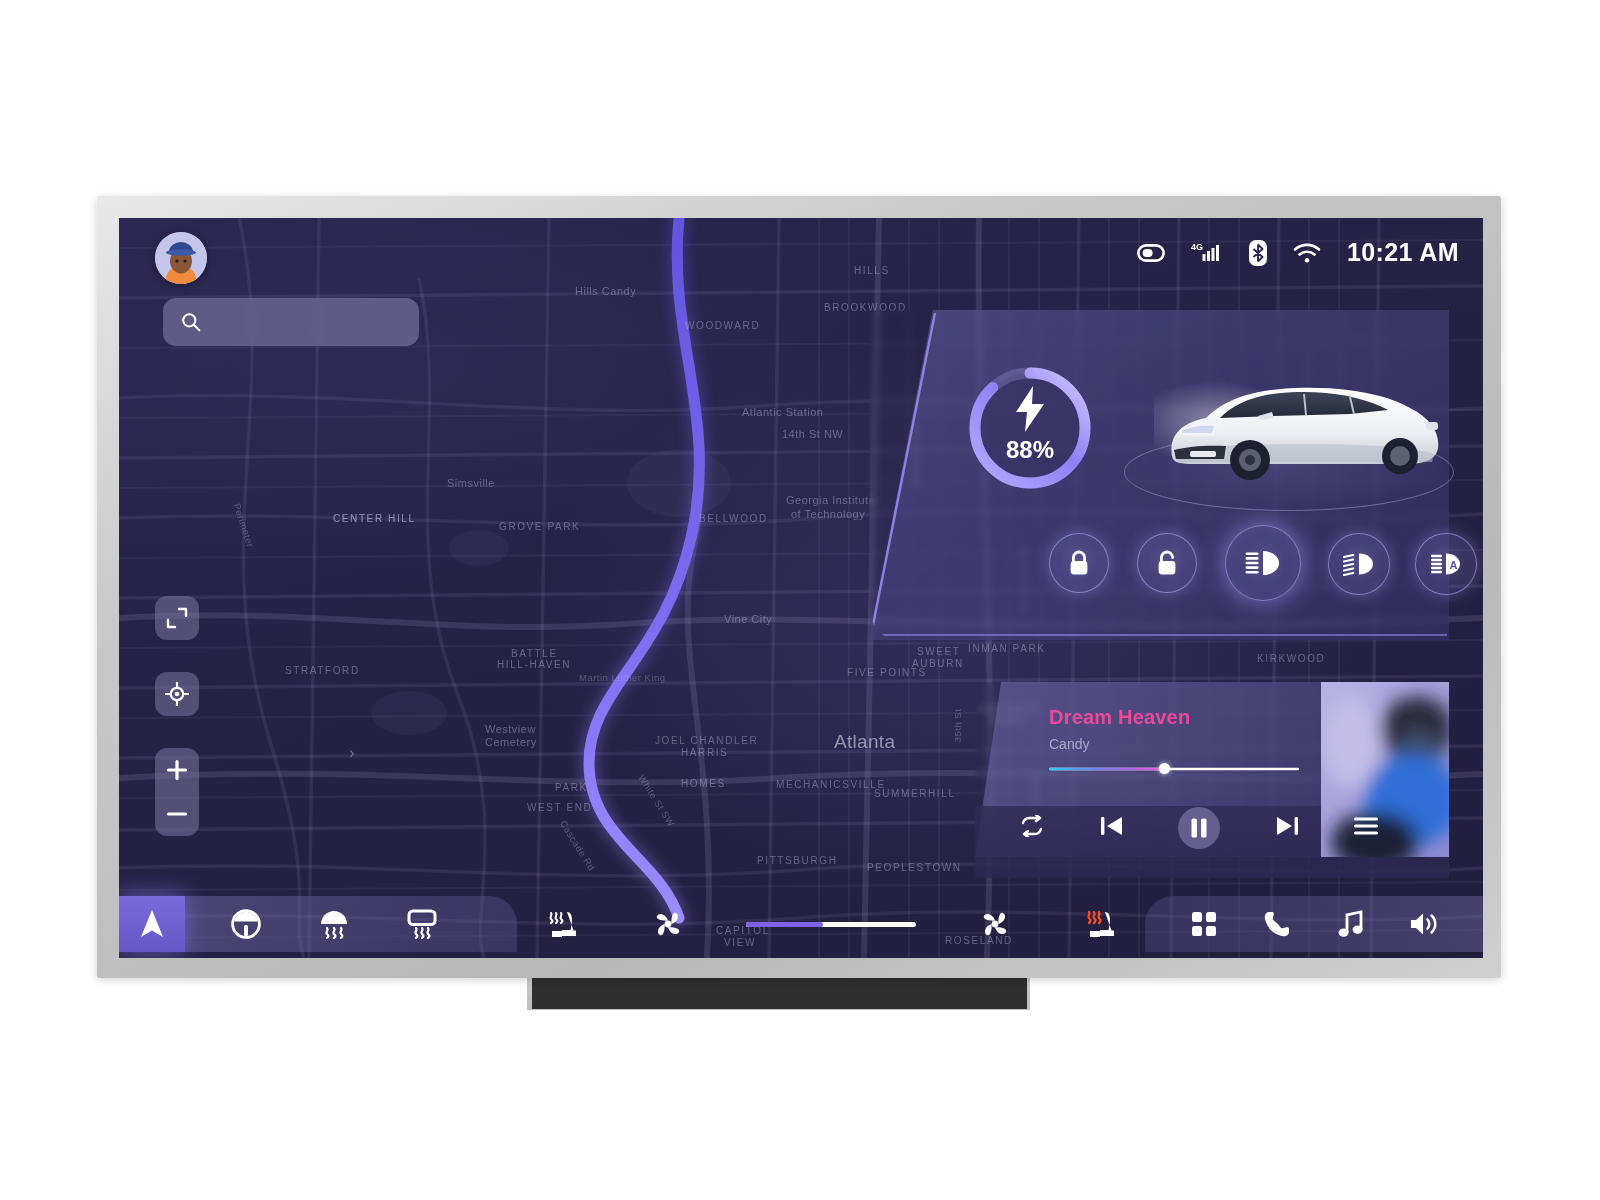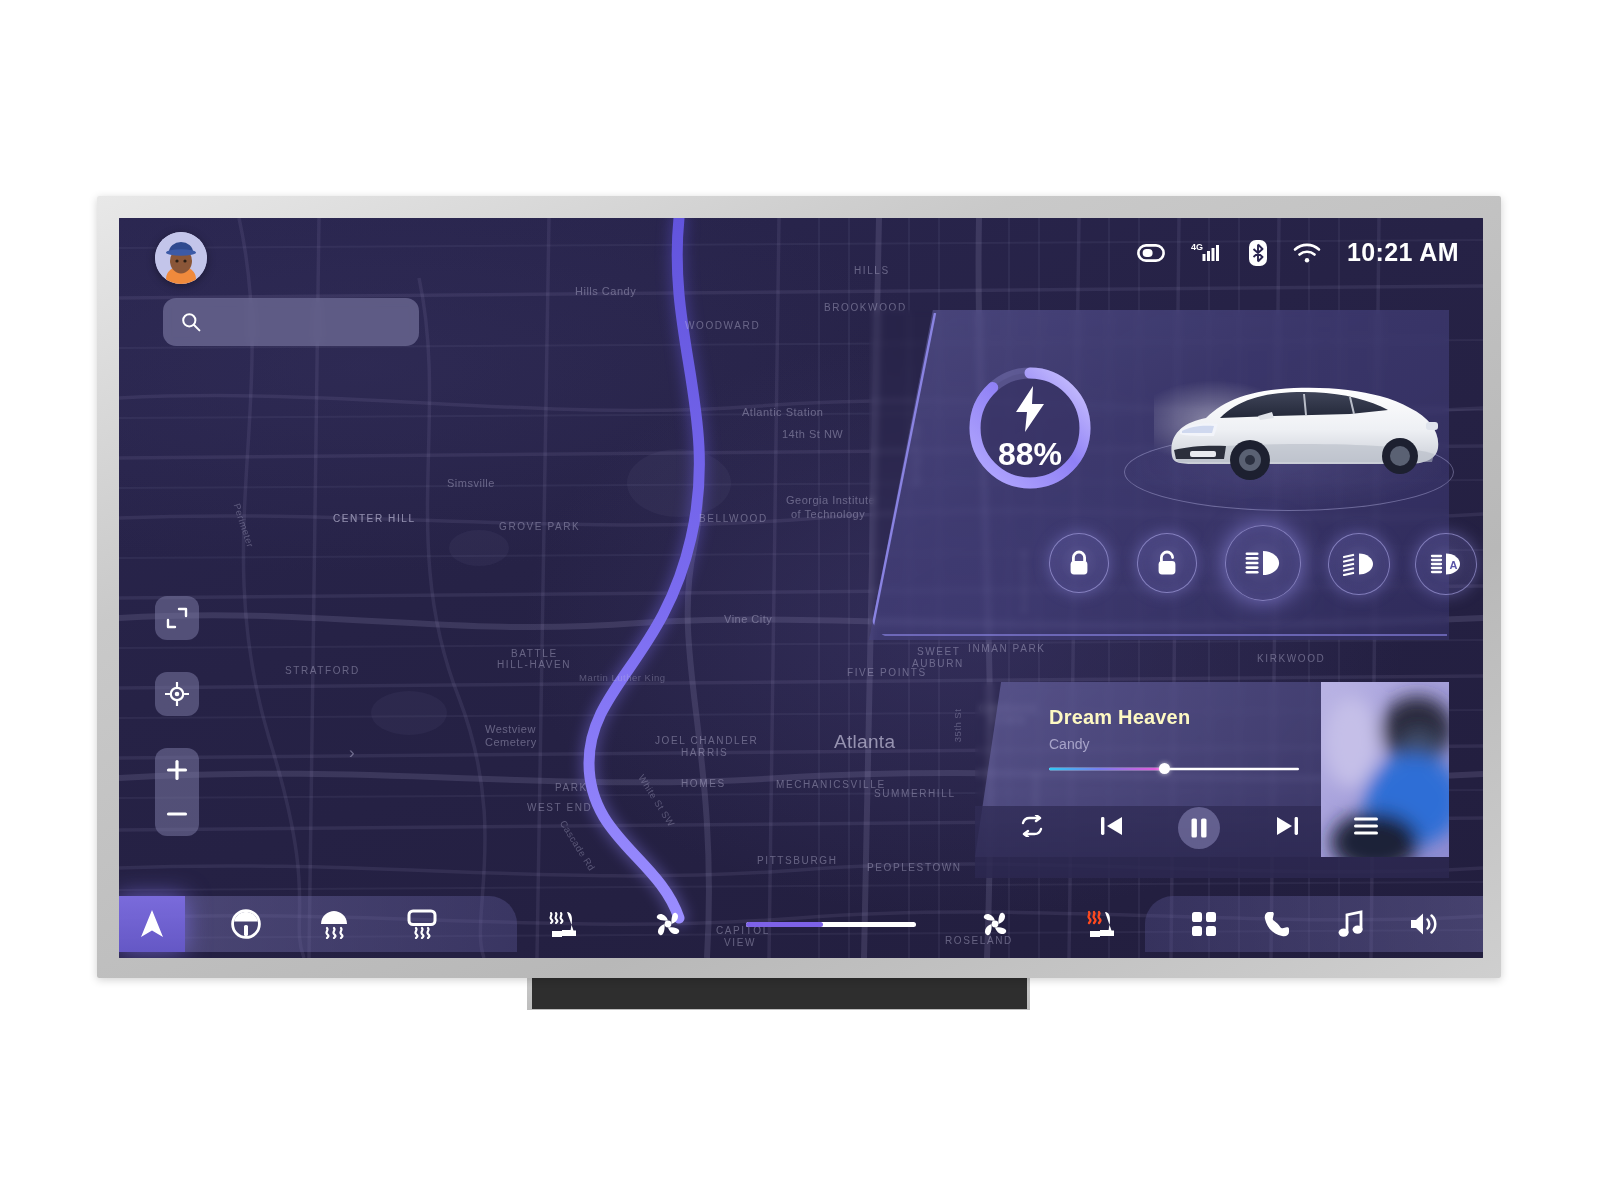--- a/index.html
+++ b/index.html
@@ -77,21 +77,21 @@
   
   #vehicle-panel { position:absolute; left:750px; top:92px; width:580px; height:330px;
     clip-path:polygon(11% 0, 100% 0, 100% 100%, 0 100%);
     background:linear-gradient(150deg, rgba(104,100,168,.55) 0%, rgba(78,74,140,.52) 40%, rgba(58,54,112,.55) 100%);
     backdrop-filter:blur(3px); }
   #vehicle-glow { position:absolute; left:752px; top:95px; width:576px; height:326px;
     border-radius:0 0 0 26px; pointer-events:none; }
 
   #battery-ring { position:absolute; left:846px; top:145px; width:130px; height:130px; }
   #battery-pct { position:absolute; left:846px; top:218px; width:130px; text-align:center;
-    color:#fff; font-size:32px; font-weight:700; }
+    color:#fff; font-size:24px; font-weight:700; }
   #bolt { position:absolute; left:846px; top:168px; width:130px; display:flex;
     justify-content:center; }
 
   #car-img { position:absolute; left:1035px; top:142px; width:290px; height:130px; }
   #car-ellipse { position:absolute; left:1005px; top:215px; width:330px; height:78px;
     border:1.5px solid rgba(190,188,235,.40); border-radius:50%;
     background:radial-gradient(ellipse at 50% 40%, rgba(170,165,230,.13), transparent 70%); }
 
   .ctrl-btn { position:absolute; border-radius:50%; display:flex; align-items:center;
     justify-content:center; color:#fff;
@@ -99,21 +99,21 @@
     border:1.5px solid rgba(178,174,240,.60);
     box-shadow:0 0 16px rgba(150,145,235,.42), inset 0 0 12px rgba(150,145,235,.16); }
 
   
   #media-panel { position:absolute; left:856px; top:464px; width:474px; height:175px;
     clip-path:polygon(5.5% 0, 100% 0, 100% 100%, 0 100%);
     background:linear-gradient(130deg, rgba(112,108,172,.60), rgba(72,68,128,.52));
     backdrop-filter:blur(3px); }
   #media-lower { position:absolute; left:856px; top:588px; width:474px; height:72px;
     background:linear-gradient(180deg, rgba(48,44,86,.80), rgba(44,40,80,.86)); }
-  #media-title { position:absolute; left:930px; top:488px; color:#fef9c3; font-size:20px;
+  #media-title { position:absolute; left:930px; top:488px; color:#ec4899; font-size:20px;
     font-weight:600; letter-spacing:.2px; }
   #media-artist { position:absolute; left:930px; top:518px; color:rgba(212,210,238,.66);
     font-size:14px; }
   #media-progress { position:absolute; left:930px; top:549px; width:250px; height:4px; }
   #media-knob { position:absolute; top:545px; width:11px; height:11px; border-radius:50%;
     background:#fff; box-shadow:0 0 5px rgba(255,255,255,.7); }
   #media-controls { position:absolute; left:900px; top:580px; width:360px; height:60px;
     display:flex; align-items:center; justify-content:space-between; color:#fff; }
   #play-btn { width:42px;height:42px;border-radius:50%; background:rgba(168,164,218,.42);
     display:flex;align-items:center;justify-content:center; }

